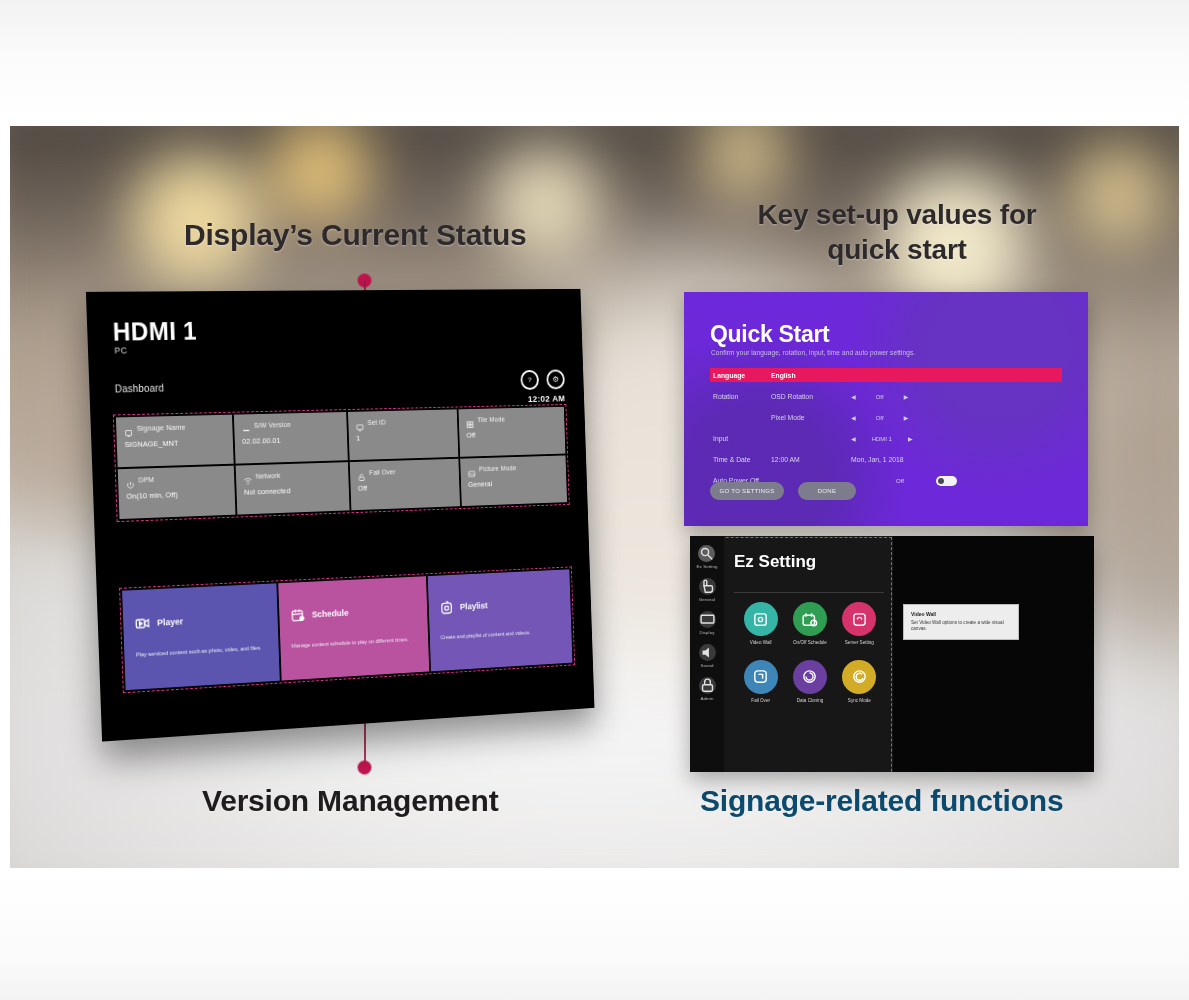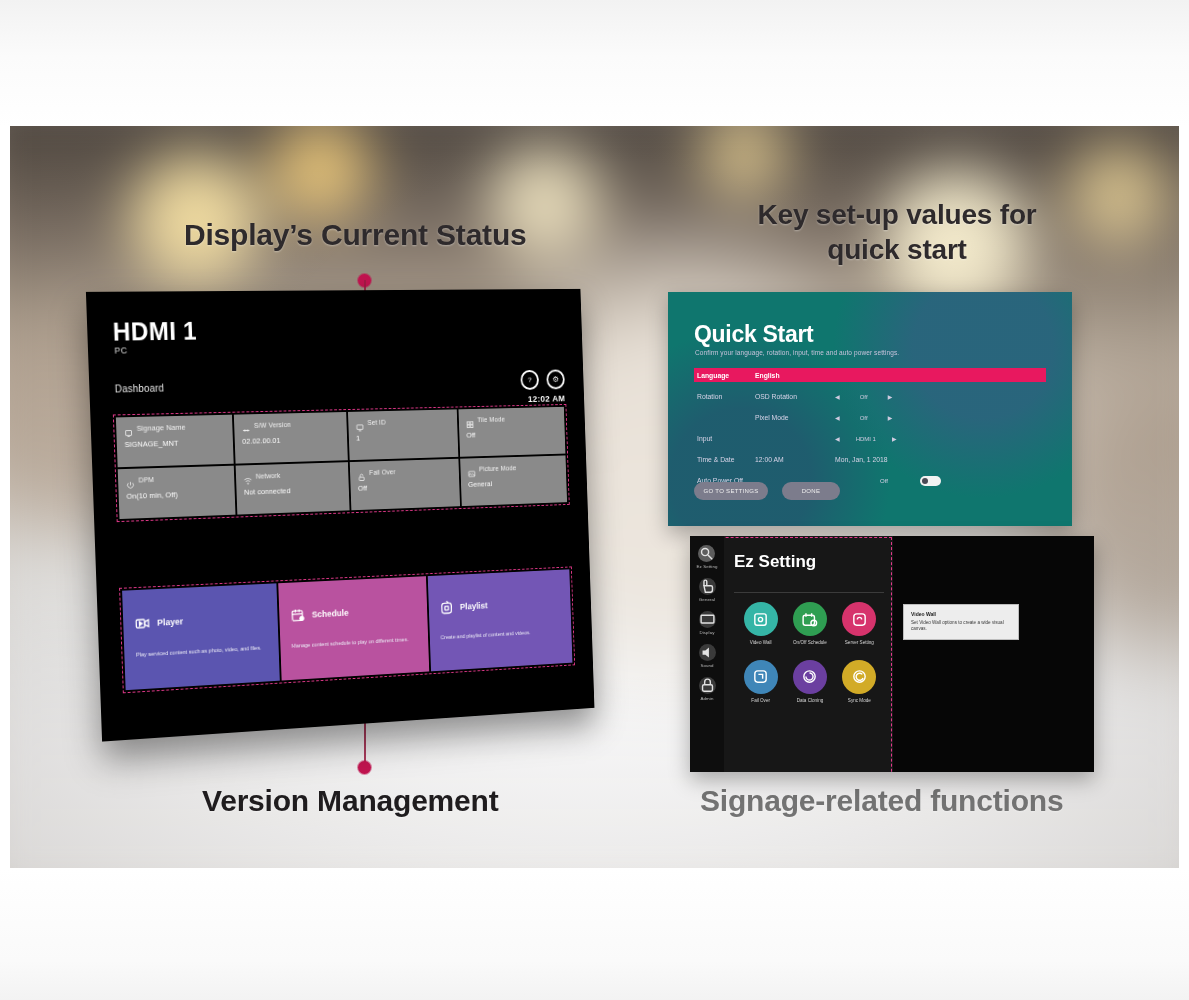--- a/index.html
+++ b/index.html
@@ -36,21 +36,21 @@
         #ecebe9 58%, #f4f4f4 70%, #fbfbfc 82%, #ffffff 100%);}
   .bg-vig{position:absolute;inset:0;
     background:radial-gradient(ellipse at 50% 40%, rgba(0,0,0,0) 40%, rgba(60,50,40,.18) 100%);}
 
   
   .cap{position:absolute;color:#2e2a2c;font-weight:700;letter-spacing:-.2px;
     text-shadow:0 1px 2px rgba(255,255,255,.35);white-space:nowrap;}
   #cap-status{left:184px;top:218px;font-size:30px;}
   #cap-keyset{left:757px;top:197px;font-size:28px;line-height:1.26;text-align:center;white-space:normal;width:280px;}
   #cap-content{left:202px;top:784px;font-size:30px;color:#1f1c1e;}
-  #cap-signage{left:700px;top:784px;font-size:30px;color:#737373;}
+  #cap-signage{left:700px;top:784px;font-size:30px;color:#0c4a6e;}
 
   
   .conn-line{position:absolute;width:2px;background:#9e1b42;opacity:.85;}
   .conn-dot{position:absolute;width:13px;height:13px;border-radius:50%;background:#c2134f;
     box-shadow:0 0 0 1px rgba(194,19,79,.45);}
   #conn-top-line{left:364px;top:280px;height:135px;}
   #conn-top-dot{left:358px;top:274px;}
   #conn-bot-line{left:364px;top:705px;height:62px;}
   #conn-bot-dot{left:358px;top:761px;}
 
@@ -89,21 +89,21 @@
   .cm-card{flex:1;padding:14px 12px;box-sizing:border-box;position:relative;}
   .cm-card.c1{background:#5b55b0;}
   .cm-card.c2{background:#b9529f;}
   .cm-card.c3{background:#7356b5;}
   .cm-head{display:flex;align-items:center;gap:7px;margin-top:12px;}
   .cm-ico{width:16px;height:16px;color:#fff;flex:none;}
   .cm-title{color:#fff;font-size:9px;font-weight:600;}
   .cm-desc{color:#ececf6;font-size:5.6px;margin-top:20px;line-height:1.35;}
 
   
-  .qs{position:absolute;left:668px;top:292px;width:404px;height:234px;background:#0f766e;
+  .qs{position:absolute;left:684px;top:292px;width:404px;height:234px;background:#6d28d9;
     box-shadow:0 8px 20px rgba(0,0,0,.3);overflow:hidden;}
   .qs:before{content:"";position:absolute;inset:0;
     background:radial-gradient(circle at 78% 24%, rgba(90,70,150,.35) 0 70px, rgba(90,70,150,0) 150px),
                radial-gradient(circle at 18% 80%, rgba(60,45,110,.35) 0 70px, rgba(60,45,110,0) 150px);}
   .qs-title{position:absolute;left:26px;top:29px;color:#fff;font-size:23px;font-weight:700;letter-spacing:-.3px;}
   .qs-sub{position:absolute;left:27px;top:57px;color:#c9c4dd;font-size:6.5px;letter-spacing:.1px;}
   .qs-rows{position:absolute;left:26px;top:76px;width:352px;}
   .qs-row{display:flex;align-items:center;height:21px;position:relative;font-size:6.8px;color:#d8d4e8;}
   .qs-row.hl{background:#e8185f;color:#fff;font-weight:600;height:14px;margin-bottom:4px;}
   .qs-lbl{width:58px;flex:none;padding-left:3px;}

